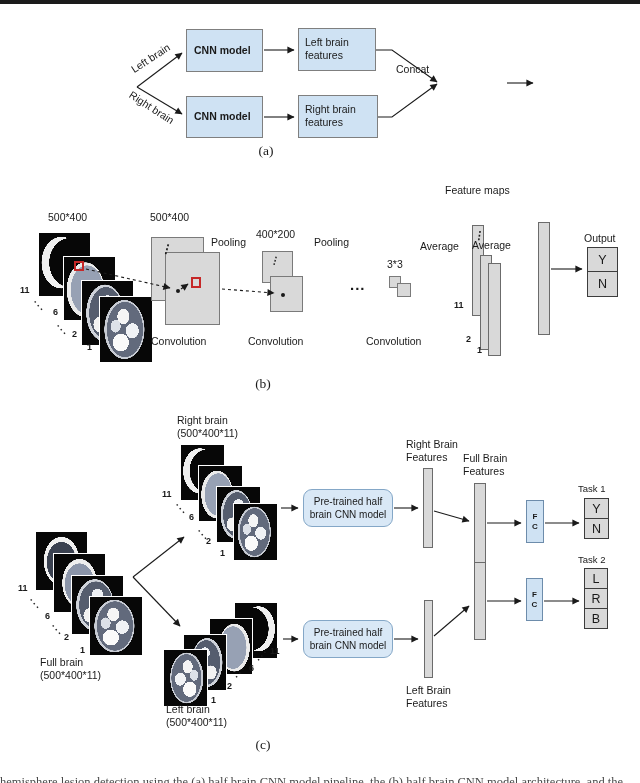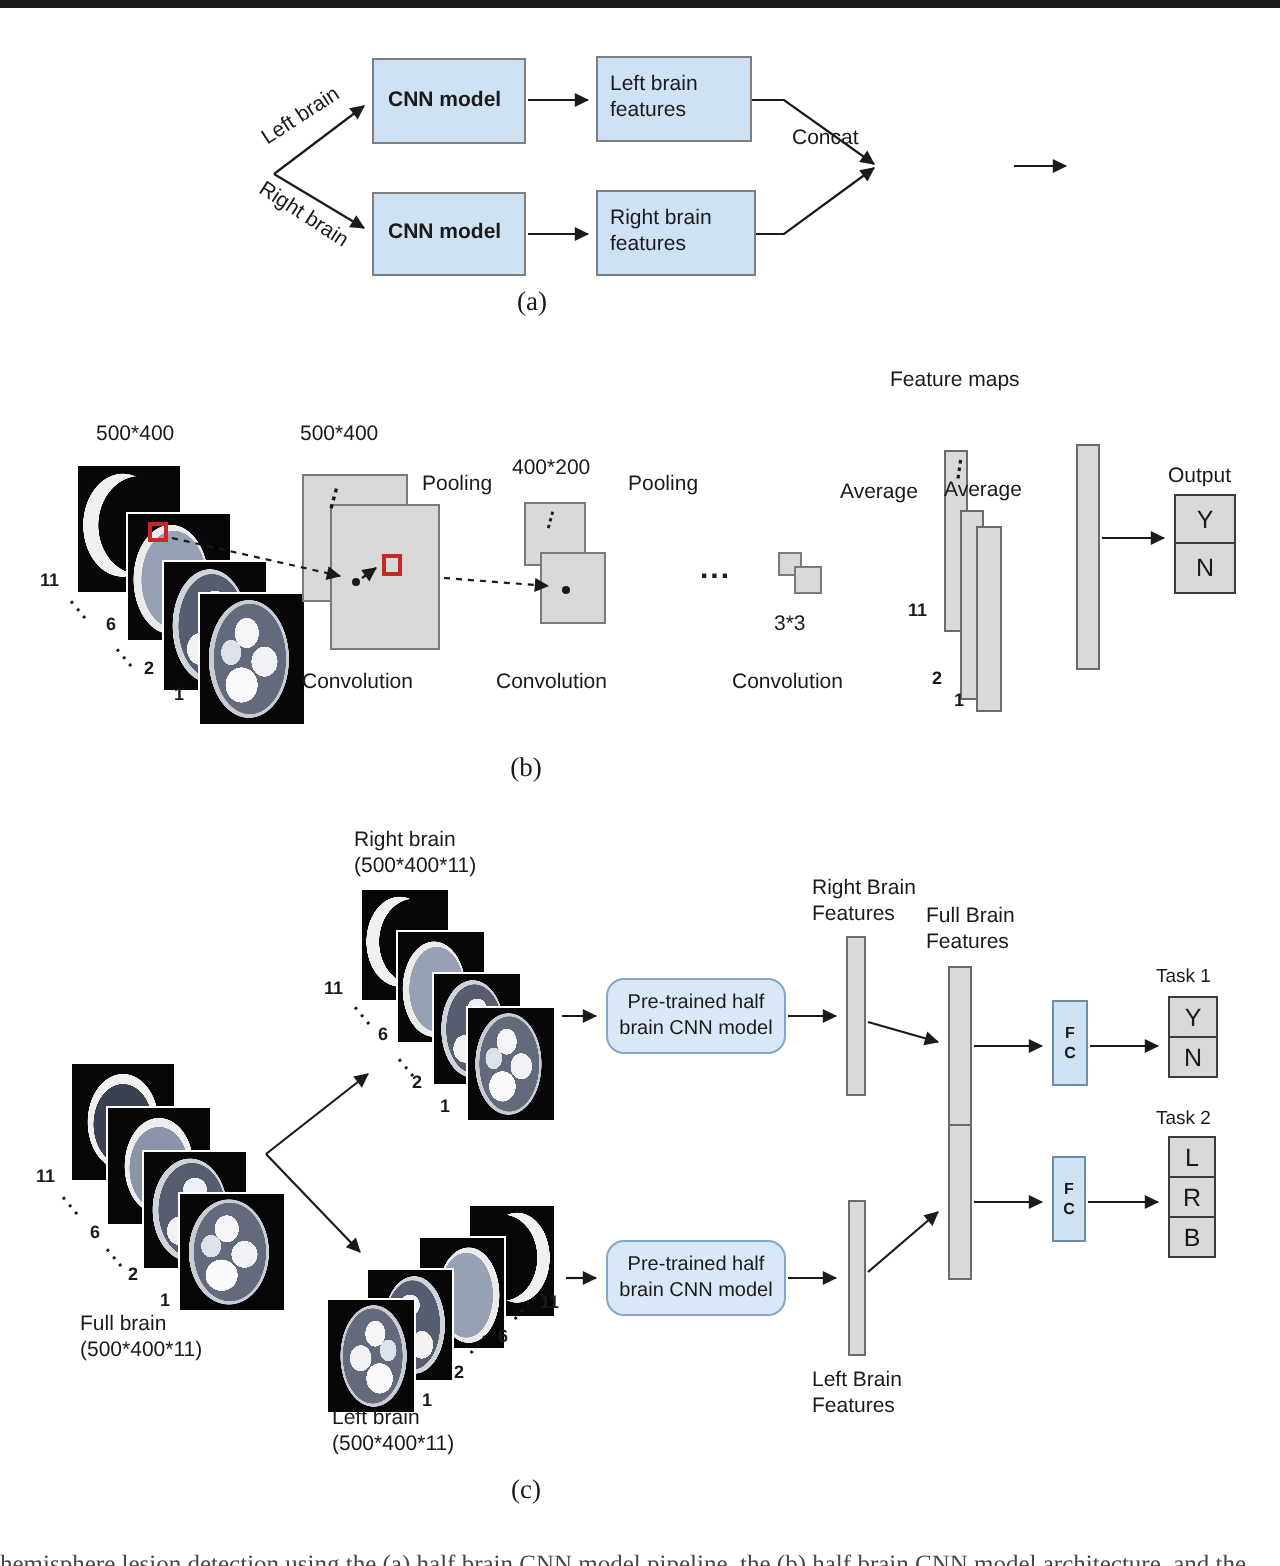--- a/index.html
+++ b/index.html
@@ -116,21 +116,21 @@
 
   <div class="lbl" style="left:256px;top:228px;">400*200</div>
   <div class="panelg" style="left:262px;top:251px;width:31px;height:32px;"></div>
   <div class="panelg" style="left:270px;top:276px;width:33px;height:36px;"></div>
   <div class="vdots" style="left:270px;top:256px;font-size:10px;transform:rotate(15deg);"></div>
   <div class="lbl" style="left:248px;top:335px;">Convolution</div>
 
   <div class="lbl" style="left:314px;top:236px;">Pooling</div>
   <div class="ell" style="left:350px;top:276px;">...</div>
 
-  <div class="lbl" style="left:387px;top:258px;margin-top:48px;">3*3</div>
+  <div class="lbl" style="left:387px;top:258px;">3*3</div>
   <div class="panelg" style="left:389px;top:276px;width:12px;height:12px;"></div>
   <div class="panelg" style="left:397px;top:283px;width:14px;height:14px;"></div>
   <div class="lbl" style="left:366px;top:335px;">Convolution</div>
 
   <div class="lbl" style="left:420px;top:240px;">Average</div>
   <div class="lbl" style="left:445px;top:184px;">Feature maps</div>
   <div class="bar" style="left:472px;top:225px;width:12px;height:91px;"></div>
   <div class="bar" style="left:480px;top:255px;width:12px;height:95px;"></div>
   <div class="bar" style="left:488px;top:263px;width:13px;height:93px;"></div>
   <div class="vdots" style="left:474px;top:230px;font-size:11px;transform:rotate(8deg);"></div>

